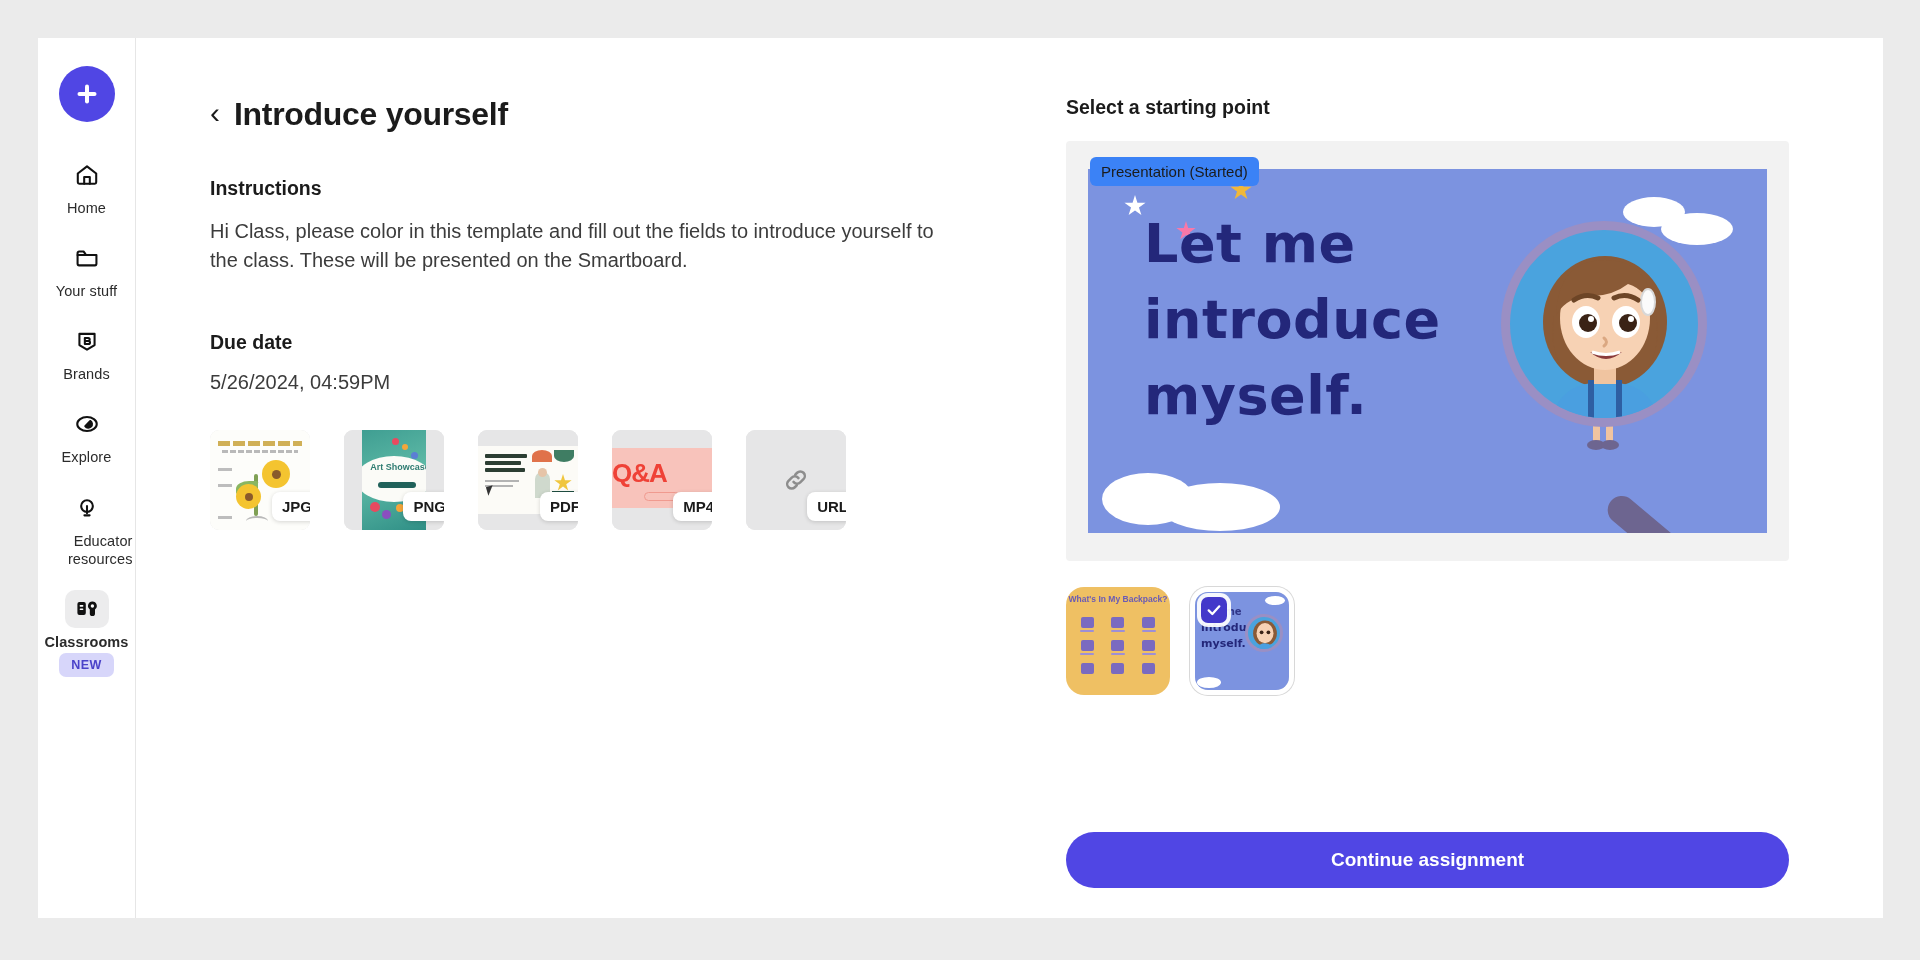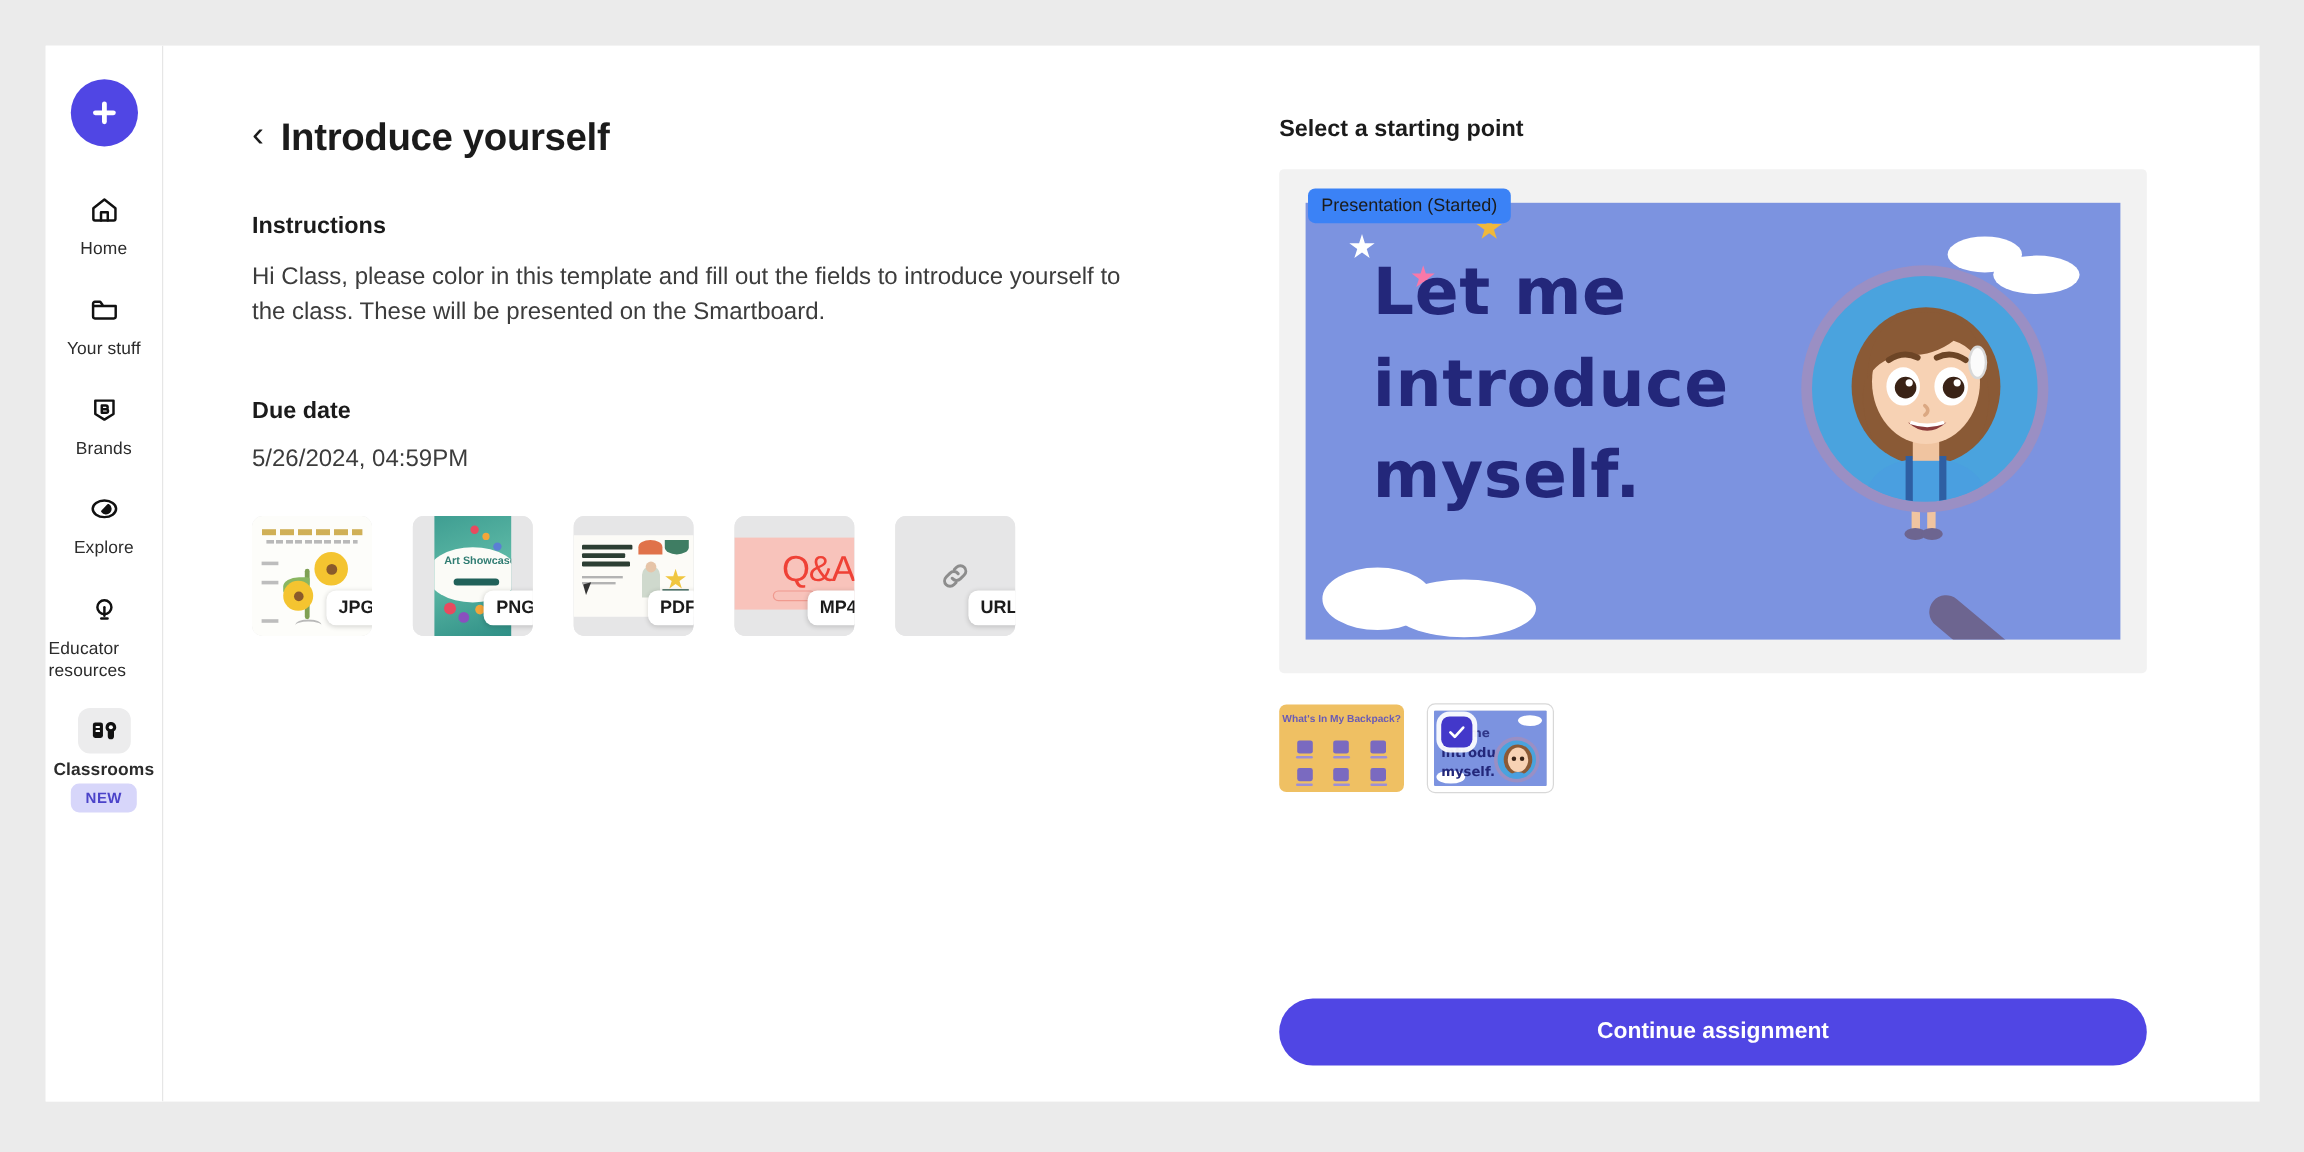--- a/index.html
+++ b/index.html
@@ -51,21 +51,21 @@
   .nav-icon-wrap {
     width: 44px; height: 38px;
     display: flex; align-items: center; justify-content: center;
     border-radius: 10px;
     margin-bottom: 5px;
   }
   .nav-item.active .nav-icon-wrap { background: #ececed; }
   .nav-label {
     font-size: 14.5px;
     color: #2b2b2b;
-    text-align: left;
+    text-align: right;
     line-height: 1.25;
     letter-spacing: .1px;
   }
   .nav-item.active .nav-label { font-weight: 700; }
   #new-badge {
     margin-top: 2px;
     background: #d7d6fa;
     color: #4b43c9;
     font-size: 12.5px;
     font-weight: 700;
@@ -176,22 +176,22 @@
     background:#cfd9cd;border-radius:7px 7px 0 0;}
   .thumb-pdf .phead{position:absolute;right:31px;top:22px;width:9px;height:9px;border-radius:50%;background:#e6c4a8;}
   .thumb-pdf .star{position:absolute;right:6px;top:28px;width:18px;height:18px;background:#f0c63f;
     clip-path:polygon(50% 0,61% 35%,98% 35%,68% 57%,79% 91%,50% 70%,21% 91%,32% 57%,2% 35%,39% 35%);}
   .thumb-pdf .cursor{position:absolute;left:9px;bottom:19px;width:0;height:0;
     border-left:7px solid #333;border-bottom:9px solid transparent;transform:rotate(-16deg);}
 
   
   .thumb-mp4 { background:#e6e6e7; }
   .thumb-mp4 .band{position:absolute;left:0;right:0;top:18px;bottom:22px;background:#f8c3bb;}
-  .thumb-mp4 .qa{position:absolute;left:0;right:0;top:28px;text-align:right;
-    font-size:30px;font-weight:400;color:#ef4136;letter-spacing:-1px;}
+  .thumb-mp4 .qa{position:absolute;left:0;right:0;top:28px;text-align:left;
+    font-size:26px;font-weight:700;color:#ef4136;letter-spacing:-1px;}
   .thumb-mp4 .pill{position:absolute;left:32px;top:62px;width:36px;height:9px;
     border:1px solid #f09a8f;border-radius:5px;}
 
   
   .thumb-url { background:#e6e6e7; display:flex;align-items:center;justify-content:center; }
 
   
   #right-col {
     flex: 1 1 auto;
     padding-right: 94px;
@@ -248,22 +248,22 @@
   
   #magnifier { position:absolute; right: 60px; top: 52px; width: 206px; height: 206px;
     border-radius:50%; background:#4aa3de; border:9px solid #9a8fc4; overflow:hidden; z-index:6;}
   #mag-handle { position:absolute; right: 6px; bottom: 18px; width: 150px; height: 28px;
     background:#6d6590; border-radius:14px; transform: rotate(40deg); transform-origin: left center; z-index:5;}
   #girl-body { position:absolute; right:118px; top:178px; width:92px; height:150px; z-index:4; }
 
   
   #thumb-row { display:flex; gap: 20px; margin-top: 26px; }
   .slide-thumb {
-    width: 104px; height: 73px;
-    border-radius: 6px;
+    width: 104px; height: 108px;
+    border-radius: 18px;
     cursor: pointer; position: relative; overflow: hidden;
     flex: 0 0 auto;
   }
   .slide-thumb.selected {
     border: 5px solid #ffffff;
     box-shadow: 0 0 0 1px #d8d8d8;
     background:#e6e6e7;
   }
   .thumb-backpack { background:#efc063; }
   .thumb-backpack .bp-title{position:absolute;top:7px;left:0;right:0;text-align:center;

